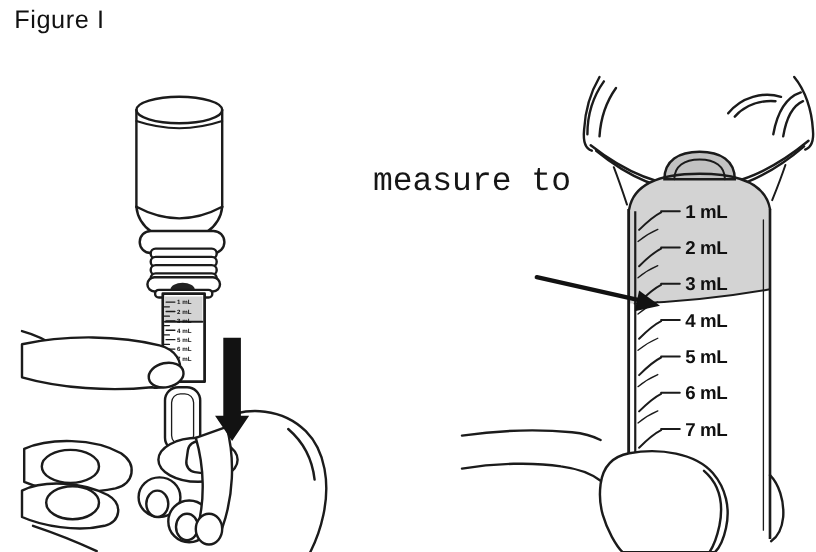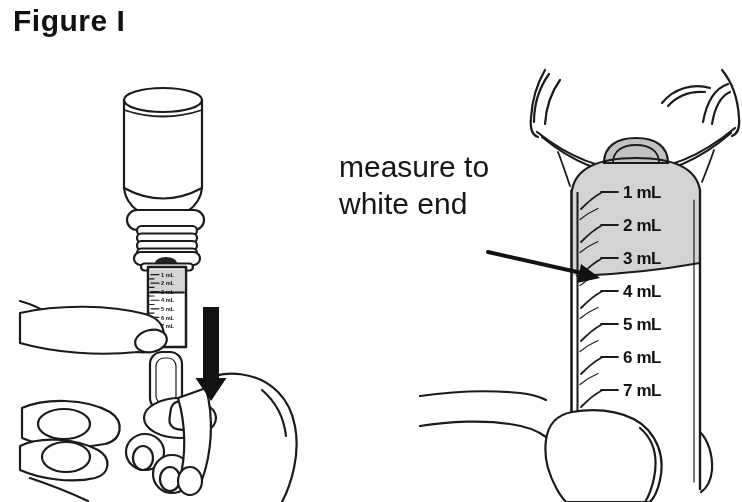--- a/index.html
+++ b/index.html
@@ -1,26 +1,26 @@
 <!DOCTYPE html>
 <html><head>
 <meta charset="utf-8">
 <style>
   html,body{margin:0;padding:0;background:#fff;}
   .canvas{
     position:relative;width:742px;height:502px;background:#fff;overflow:hidden;
     font-family:"Liberation Sans",sans-serif;
   }
   .fig-title{
-    position:absolute;left:13px;top:4px;font-size:30px;color:#111;
-    letter-spacing:.5px;white-space:nowrap;font-weight:bold;
+    position:absolute;left:13px;top:4px;font-size:23px;color:#111;
+    letter-spacing:.5px;white-space:nowrap;
   }
   .annotation{
     position:absolute;left:339px;top:148px;font-size:30px;line-height:37px;
-    color:#161616;white-space:nowrap;
+    color:#161616;white-space:nowrap;font-family:Liberation Mono, monospace;
   }
   svg.scene{position:absolute;left:0;top:0;}
   .ln{fill:none;stroke:#1b1b1b;stroke-width:2.2;stroke-linecap:round;stroke-linejoin:round;}
   .ln-th{fill:none;stroke:#1b1b1b;stroke-width:1.2;stroke-linecap:round;}
   .ln-md{fill:none;stroke:#1b1b1b;stroke-width:1.8;stroke-linecap:round;}
   .shape{fill:#fff;stroke:#1b1b1b;stroke-width:2.2;stroke-linecap:round;stroke-linejoin:round;}
   .shape-hv{fill:#fff;stroke:#1b1b1b;stroke-width:2.5;stroke-linejoin:round;}
   .scale-lg{font-family:"Liberation Sans",sans-serif;font-weight:bold;font-size:17px;fill:#111;letter-spacing:-.4px;}
   .scale-sm{font-family:"Liberation Sans",sans-serif;font-weight:bold;font-size:5.6px;fill:#111;}
 </style>
@@ -137,16 +137,15 @@
 
       <g>
         <path d="M488,252 L586,274" stroke="#121212" stroke-width="4" fill="none" stroke-linecap="round"></path>
         <path d="M600,278 L577,283 L581,264 Z" fill="#121212"></path>
       </g>
     </g>
   </svg>
 
   <div class="annotation">
     <div>measure to</div>
-    <div>white end</div>
   </div>
 
 </div>
 
 </body></html>

